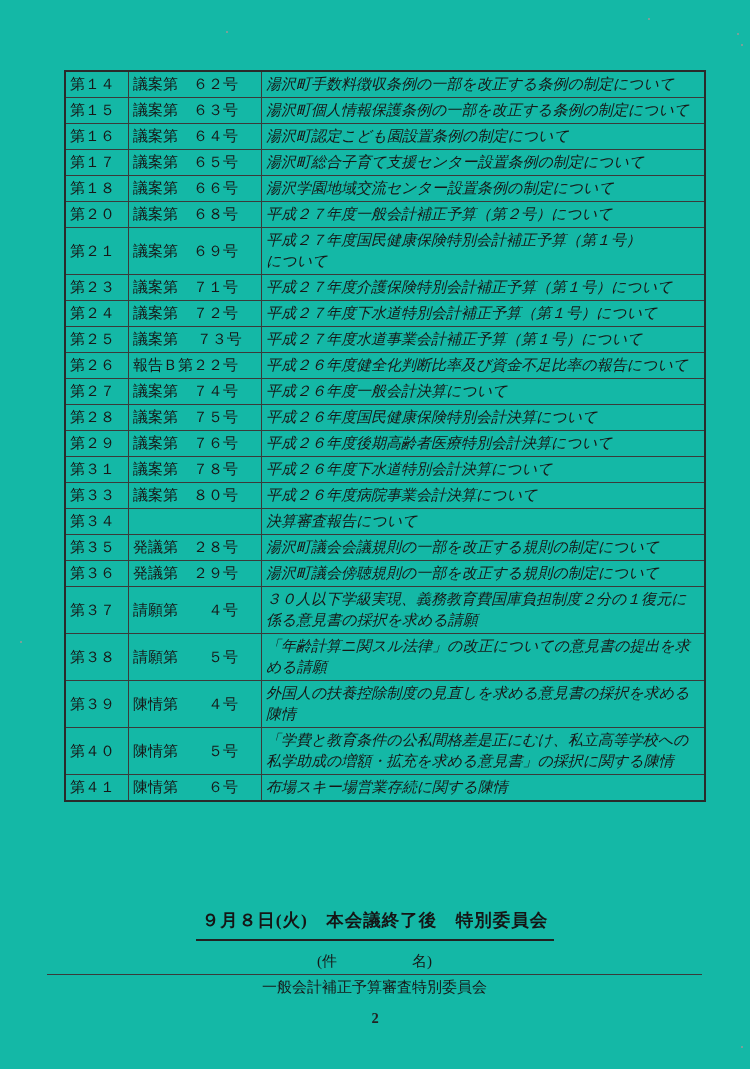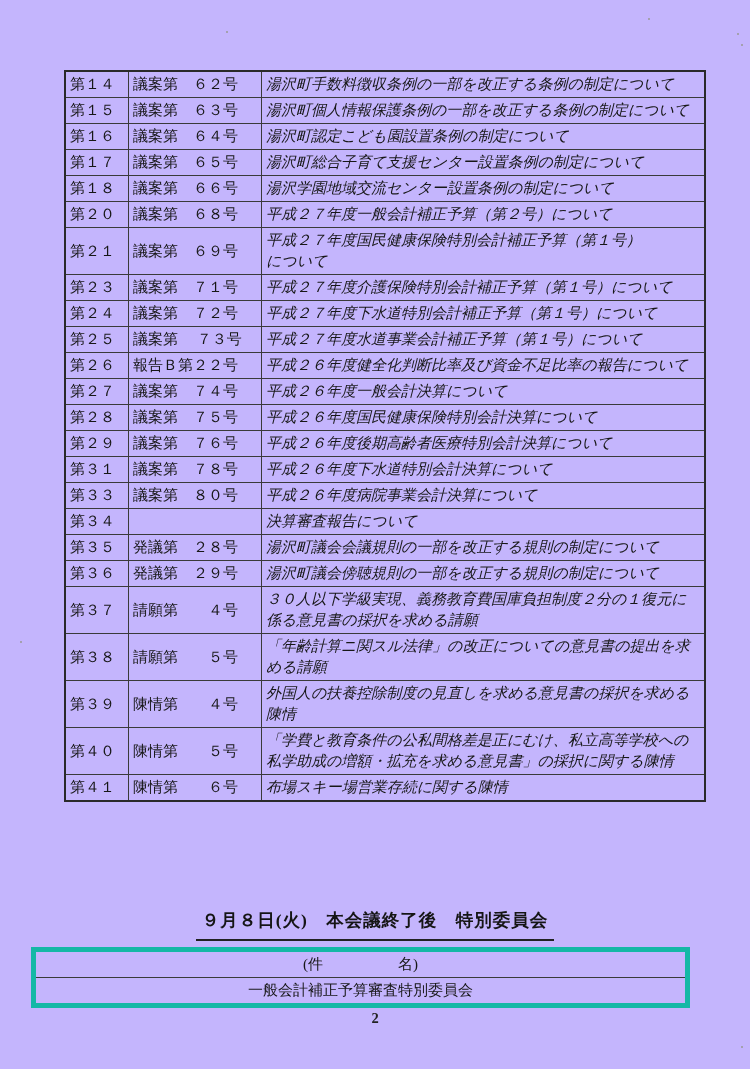--- a/index.html
+++ b/index.html
@@ -4,21 +4,21 @@
 <style>
   html,body{margin:0;padding:0;}
   body{
     width:750px;height:1069px;
     background:#f7f6f2;
     font-family:"Liberation Serif","DejaVu Serif",serif;
     color:#1c1c1c;
     position:relative;
     overflow:hidden;
   }
-  .scan-page{position:absolute;inset:0;background:#c4b5fd;}
+  .scan-page{position:absolute;inset:0;background:#14b8a6;}
 
   
   table.agenda{
     position:absolute;top:70px;left:64px;width:642px;
     border-collapse:collapse;table-layout:fixed;
     border:2px solid #2a2a2a;
   }
   table.agenda td{
     border:1px solid #3a3a3a;
     font-size:15px;line-height:21px;
@@ -35,23 +35,23 @@
     position:absolute;top:908px;left:0;width:750px;text-align:center;
   }
   .committee-heading{
     display:inline-block;
     font-size:17.5px;font-weight:bold;letter-spacing:1px;
     border-bottom:2.5px solid #222;
     padding:0 6px 7px 6px;
     color:#151515;
   }
   table.committee{
-    position:absolute;top:947px;left:31px;width:659px;
+    position:absolute;top:947px;left:45px;width:659px;
     border-collapse:collapse;table-layout:fixed;
-    border:5px solid #14b8a6;
+    border:2px solid #14b8a6;
   }
   table.committee td{
     border:1px solid #3a3a3a;
     font-size:15px;line-height:21px;
     padding:2px 6px;
     text-align:center;
     color:#171717;
   }
   .page-number{
     position:absolute;top:1010px;left:0;width:750px;

